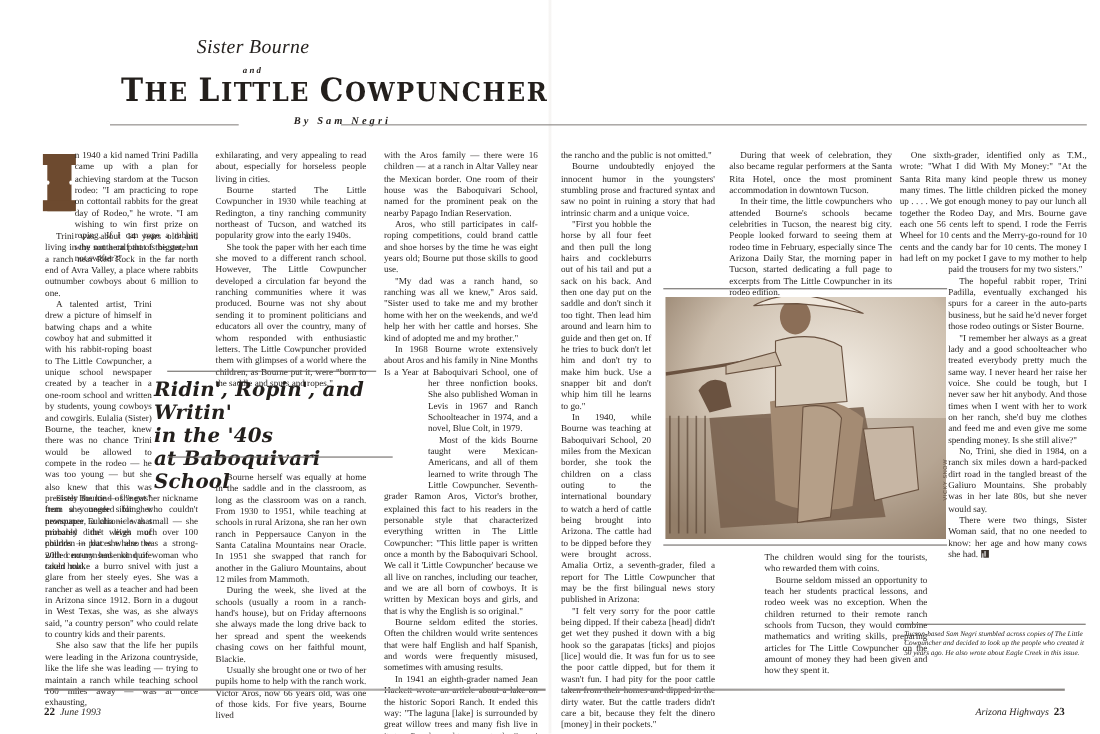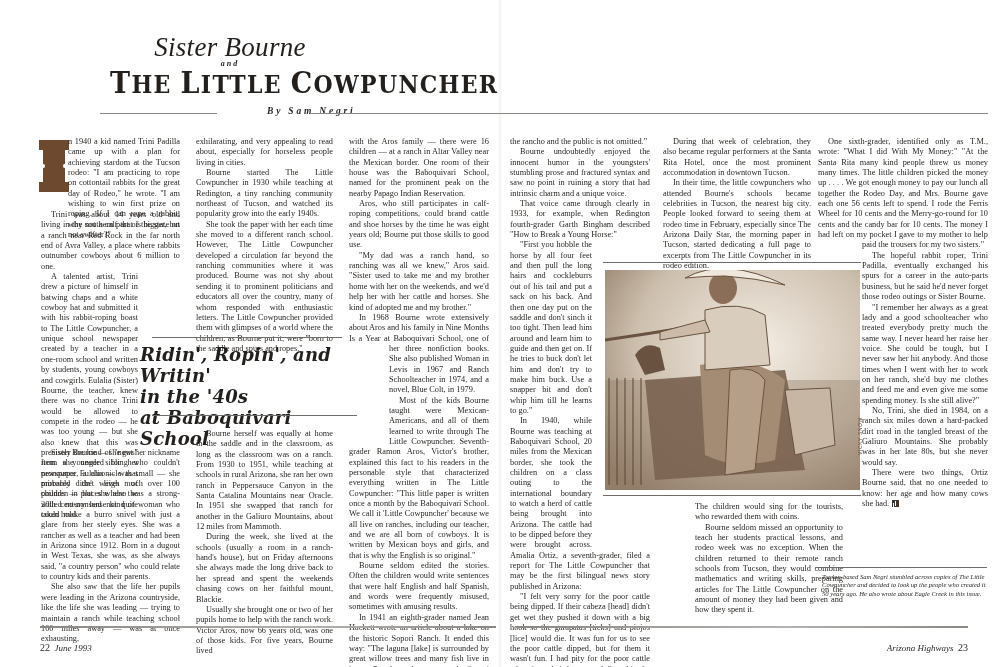--- a/index.html
+++ b/index.html
@@ -4,21 +4,21 @@
 <style>
   * { box-sizing: border-box; margin: 0; padding: 0; }
   html, body { width: 1000px; height: 667px; background: #ffffff; overflow: hidden; }
   body { position: relative; font-family: "Liberation Serif", "DejaVu Serif", serif; color: #231f1c; }
   .abs { position: absolute; }
   .col { position: absolute; font-size: 8.3px; line-height: 10.35px; text-align: justify; hyphens: auto; }
   .col p { text-indent: 10px; }
   .col p.noindent { text-indent: 0; }
 
   
-  .title-top { left: 150px; top: 32px; width: 160px; text-align: center; font-family: "Liberation Serif", serif; font-style: italic; font-size: 27px; letter-spacing: 0.3px; }
+  .title-top { left: 150px; top: 32px; width: 160px; text-align: center; font-family: "Liberation Serif", serif; font-style: italic; font-size: 18px; letter-spacing: 0.3px; }
   .title-and { left: 210px; top: 59px; width: 40px; text-align: center; font-style: italic; font-size: 8px; letter-spacing: 2px; font-weight: bold; }
   .title-main { left: 110px; top: 66px; width: 330px; font-family: "DejaVu Serif", serif; font-weight: 900; font-size: 22px; letter-spacing: 1.3px; transform: scaleY(1.08); transform-origin: left top; white-space: nowrap; }
   .title-main .big { font-size: 27px; }
   .byline-rule-left { left: 100px; top: 113px; width: 117px; height: 1px; background: #8a8683; }
   .byline { left: 220px; top: 106px; font-style: italic; font-weight: bold; font-size: 9.5px; letter-spacing: 2.8px; margin-left: 47px; }
   .byline-rule-right { left: 310px; top: 113px; width: 678px; height: 1px; background: #8a8683; }
 
   
   .dropcap { left: 43px; top: 140px; width: 22px; height: 52px; background: #6d4a2f; }
   .dropcap::before { content: ""; position: absolute; left: -4px; top: 0; width: 30px; height: 10px; background: #6d4a2f; }
@@ -41,21 +41,21 @@
   
   .endnote-rule { left: 815px; top: 567px; width: 172px; height: 1px; background: #6f6b68; }
   .endnote { left: 822px; top: 573px; width: 165px; font-style: italic; font-size: 6.6px; line-height: 8.4px; }
   .endmark { display: inline-block; width: 7px; height: 7px; background: #3b332d; vertical-align: -1px; margin-left: 3px; position: relative; }
   .endmark::after { content: ""; position: absolute; left: 3px; top: 1px; width: 1px; height: 5px; background: #fff; box-shadow: -2px 2px 0 -0px #fff; }
 
   
   .footer-rule-left { left: 40px; top: 626px; width: 456px; height: 2px; background: linear-gradient(to right, #8a8683, #b4b2b0 60%, #8a8683); }
   .footer-rule-right { left: 516px; top: 626px; width: 452px; height: 2px; background: linear-gradient(to right, #8a8683, #b4b2b0 60%, #8a8683); }
   .folio-left { left: 40px; top: 642px; font-style: italic; font-size: 9px; }
-  .folio-left b, .folio-right b { font-style: normal; font-weight: normal; font-size: 10px; }
+  .folio-left b, .folio-right b { font-style: normal; font-weight: bold; font-size: 10px; }
   .folio-right { right: 32px; top: 642px; font-style: italic; font-size: 9px; margin-left: 16px; }
   .gutter { left: 498px; top: 0; width: 4px; height: 667px; background: linear-gradient(to right, #ffffff, #f4f2f0, #ffffff); }
 </style>
 </head>
 <body>
 
 <div class="abs gutter"></div>
 
 <div class="abs title-top">Sister Bourne</div>
 <div class="abs title-and">and</div>
@@ -112,21 +112,20 @@
   <div style="float:left; width:40px; height:128px; shape-outside: inset(36px 0 0 0);"></div>
   <p>In 1968 Bourne wrote extensively about Aros and his family in Nine Months Is a Year at Baboquivari School, one of her three nonfiction books. She also published Woman in Levis in 1967 and Ranch Schoolteacher in 1974, and a novel, Blue Colt, in 1979.</p>
   <p>Most of the kids Bourne taught were Mexican-Americans, and all of them learned to write through The Little Cowpuncher. Seventh-grader Ramon Aros, Victor's brother, explained this fact to his readers in the personable style that characterized everything written in The Little Cowpuncher: "This little paper is written once a month by the Baboquivari School. We call it 'Little Cowpuncher' because we all live on ranches, including our teacher, and we are all born of cowboys. It is written by Mexican boys and girls, and that is why the English is so original."</p>
   <p>Bourne seldom edited the stories. Often the children would write sentences that were half English and half Spanish, and words were frequently misused, sometimes with amusing results.</p>
   <p>In 1941 an eighth-grader named Jean Hackett wrote an article about a lake on the historic Sopori Ranch. It ended this way: "The laguna [lake] is surrounded by great willow trees and many fish live in it, too. People used to come to the Sopori to fish, but a millionaire has bought</p>
 </div>
 
 <div class="col" style="left:510px; top:137px; width:140px;">
   <p class="noindent">the rancho and the public is not omitted."</p>
   <p>Bourne undoubtedly enjoyed the innocent humor in the youngsters' stumbling prose and fractured syntax and saw no point in ruining a story that had intrinsic charm and a unique voice.</p>
-  <p>That voice came through clearly in 1933, for example, when Redington fourth-grader Garth Bingham described "How to Break a Young Horse:"</p>
   <div style="float:right; width:58px; height:305px; shape-outside: inset(0 0 0 0);"></div>
   <p>"First you hobble the horse by all four feet and then pull the long hairs and cockleburrs out of his tail and put a sack on his back. And then one day put on the saddle and don't sinch it too tight. Then lead him around and learn him to guide and then get on. If he tries to buck don't let him and don't try to make him buck. Use a snapper bit and don't whip him till he learns to go."</p>
   <p>In 1940, while Bourne was teaching at Baboquivari School, 20 miles from the Mexican border, she took the children on a class outing to the international boundary to watch a herd of cattle being brought into Arizona. The cattle had to be dipped before they were brought across. Amalia Ortiz, a seventh-grader, filed a report for The Little Cowpuncher that may be the first bilingual news story published in Arizona:</p>
   <p>"I felt very sorry for the poor cattle being dipped. If their cabeza [head] didn't get wet they pushed it down with a big hook so the garapatas [ticks] and piojos [lice] would die. It was fun for us to see the poor cattle dipped, but for them it wasn't fun. I had pity for the poor cattle taken from their homes and dipped in the dirty water. But the cattle traders didn't care a bit, because they felt the dinero [money] in their pockets."</p>
 </div>
 
 <div class="col" style="left:663px; top:137px; width:148px;">
   <p>During that week of celebration, they also became regular performers at the Santa Rita Hotel, once the most prominent accommodation in downtown Tucson.</p>
   <p>In their time, the little cowpunchers who attended Bourne's schools became celebrities in Tucson, the nearest big city. People looked forward to seeing them at rodeo time in February, especially since The Arizona Daily Star, the morning paper in Tucson, started dedicating a full page to excerpts from The Little Cowpuncher in its rodeo edition.</p>
 </div>
@@ -134,21 +133,21 @@
   <p class="noindent">The children would sing for the tourists, who rewarded them with coins.</p>
   <p>Bourne seldom missed an opportunity to teach her students practical lessons, and rodeo week was no exception. When the children returned to their remote ranch schools from Tucson, they would combine mathematics and writing skills, preparing articles for The Little Cowpuncher on the amount of money they had been given and how they spent it.</p>
 </div>
 
 <div class="col" style="left:818px; top:137px; width:170px;">
   <div style="float:left; width:44px; height:384px; shape-outside: inset(112px 0 0 0);"></div>
   <p>One sixth-grader, identified only as T.M., wrote: "What I did With My Money:" "At the Santa Rita many kind people threw us money many times. The little children picked the money up . . . . We got enough money to pay our lunch all together the Rodeo Day, and Mrs. Bourne gave each one 56 cents left to spend. I rode the Ferris Wheel for 10 cents and the Merry-go-round for 10 cents and the candy bar for 10 cents. The money I had left on my pocket I gave to my mother to help paid the trousers for my two sisters."</p>
   <p>The hopeful rabbit roper, Trini Padilla, eventually exchanged his spurs for a career in the auto-parts business, but he said he'd never forget those rodeo outings or Sister Bourne.</p>
   <p>"I remember her always as a great lady and a good schoolteacher who treated everybody pretty much the same way. I never heard her raise her voice. She could be tough, but I never saw her hit anybody. And those times when I went with her to work on her ranch, she'd buy me clothes and feed me and even give me some spending money. Is she still alive?"</p>
   <p>No, Trini, she died in 1984, on a ranch six miles down a hard-packed dirt road in the tangled breast of the Galiuro Mountains. She probably was in her late 80s, but she never would say.</p>
-  <p><span>There were two things, Ortiz Bourne said, that no one needed to know: her age and how many cows she had.</span><span class="endmark"></span></p>
+  <p><span>There were two things, Sister Woman said, that no one needed to know: her age and how many cows she had.</span><span class="endmark"></span></p>
 </div>
 
 <div class="abs illus-rule-top"></div>
 <div class="abs illus">
   <svg width="255" height="220" viewBox="0 0 255 220">
     <defs>
       <radialGradient id="bg" cx="0.6" cy="0.35" r="0.8">
         <stop offset="0" stop-color="#f3ede4"></stop>
         <stop offset="0.6" stop-color="#cdbfae"></stop>
         <stop offset="1" stop-color="#8a7560"></stop>

